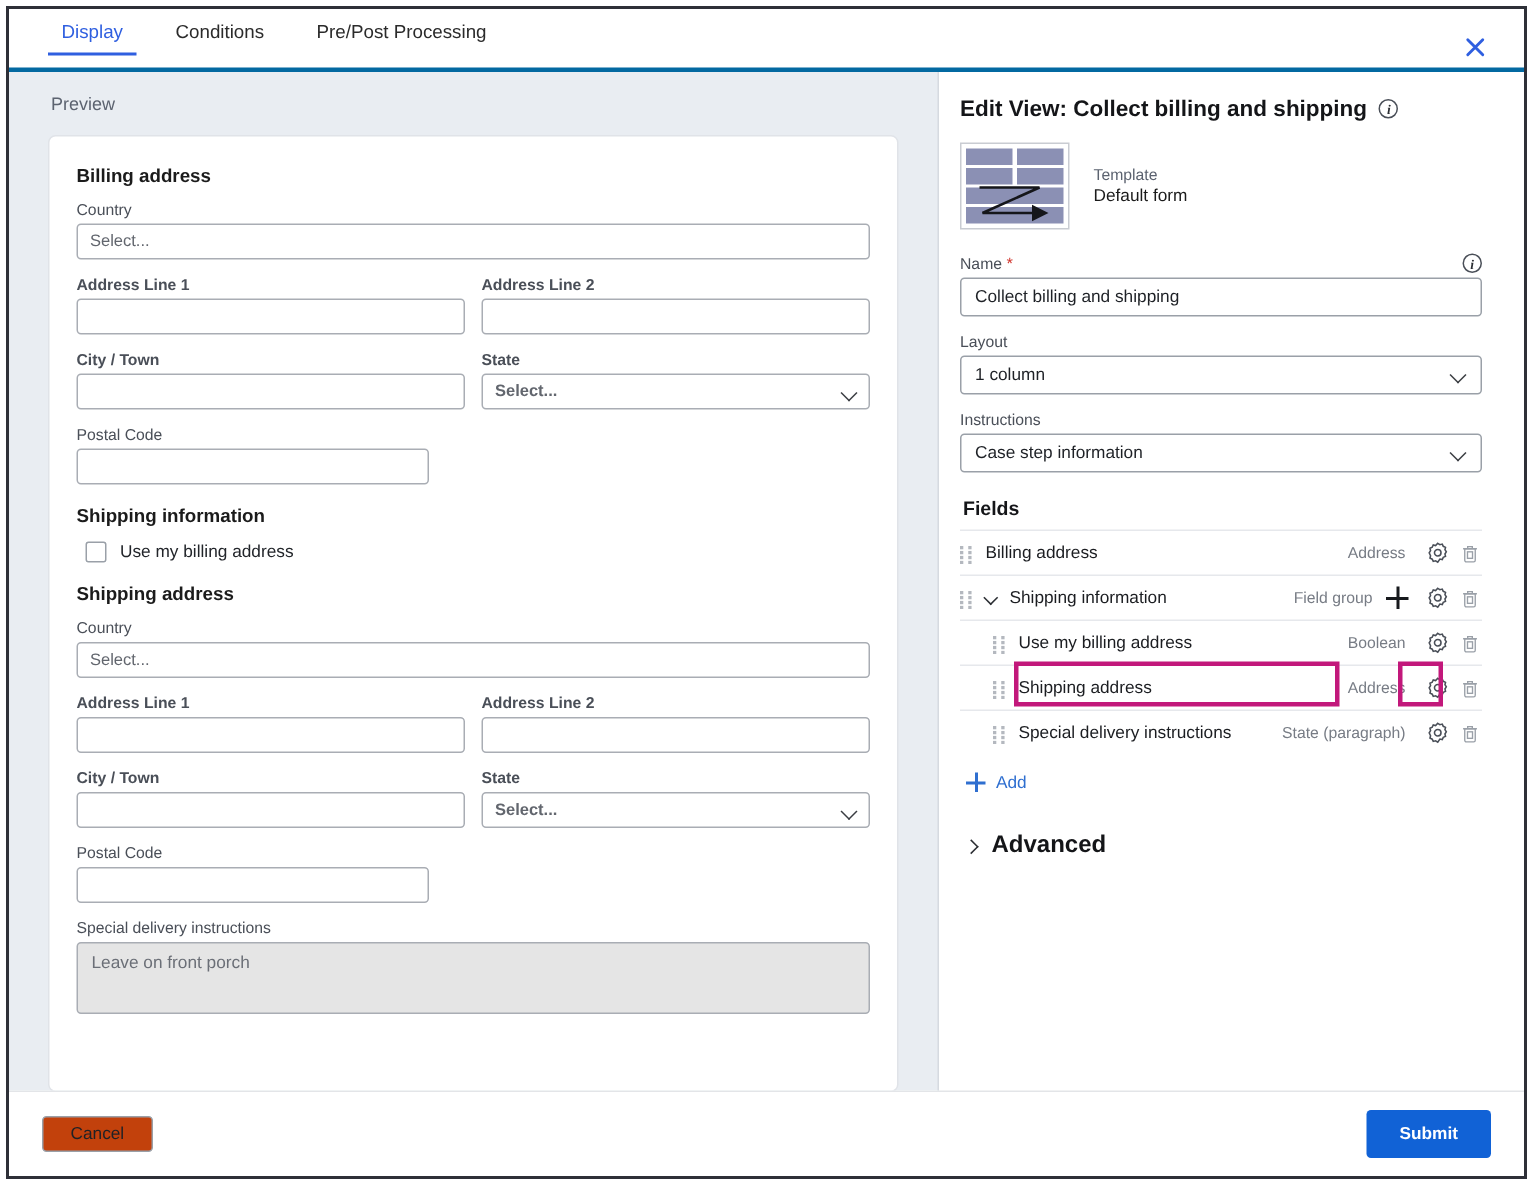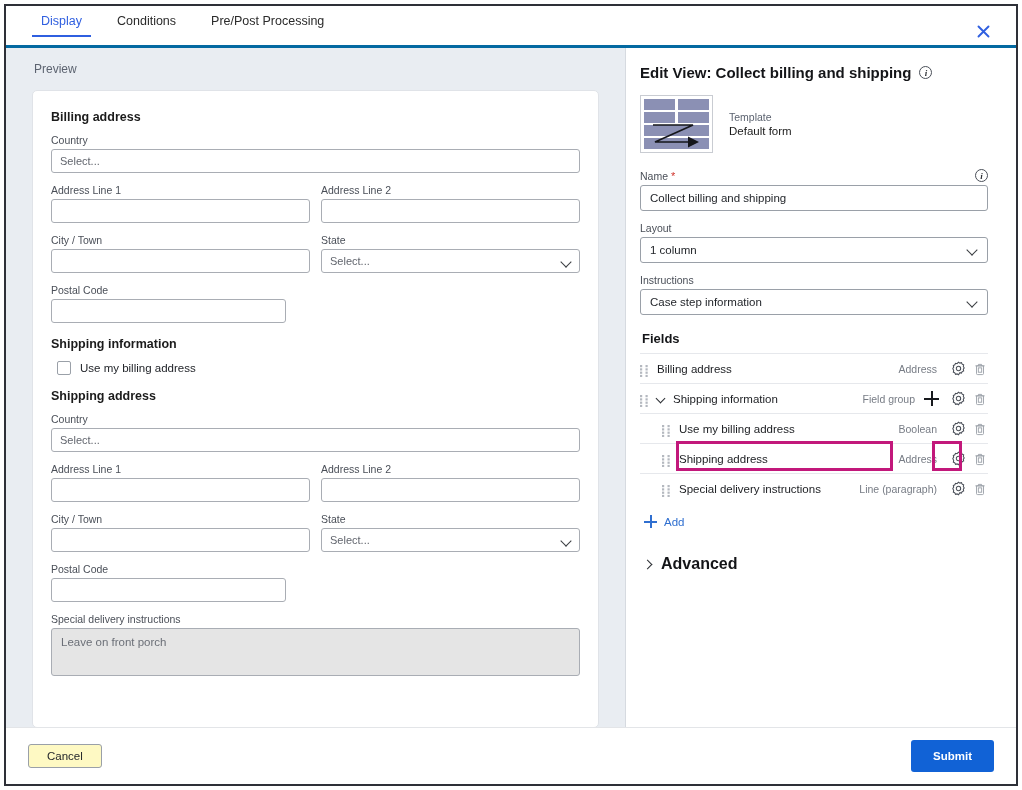--- a/index.html
+++ b/index.html
@@ -64,21 +64,21 @@
     height: 24px; border: 1px solid #a9adb4; border-radius: 3px;
     background: #fff; font-size: 11px; color: #62666e;
     display: flex; align-items: center; padding: 0 8px;
     position: relative;
   }
   .ctl.sel::after {
     content: ""; position: absolute; right: 9px; top: 8px;
     width: 7px; height: 7px; border-right: 1.6px solid #3a3d42;
     border-bottom: 1.6px solid #3a3d42; transform: rotate(45deg);
   }
-  .row2 { display: flex; gap: 11px; }
+  .row2 { display: flex; gap: 11px; font-weight: bold; }
   .row2 > div { flex: 1 1 0; min-width: 0; }
   .half { width: 235px; }
   .grp { margin-bottom: 11px; }
   .cb-row { display: flex; align-items: center; gap: 9px; margin: 2px 0 4px 6px; }
   .cb { width: 14px; height: 14px; border: 1px solid #9aa0a8; border-radius: 2px; background: #fff; }
   .cb-lbl { font-size: 11.5px; color: #22252a; }
   .ta {
     height: 48px; border: 1px solid #a9adb4; border-radius: 3px; background: #e5e5e5;
     font-size: 11.5px; color: #6b6f77; padding: 7px 9px;
   }
@@ -177,21 +177,21 @@
     cursor: pointer;
   }
 
   
   .footer {
     height: 56px; flex: 0 0 56px;
     display: flex; align-items: center; justify-content: space-between;
     padding: 0 22px;
   }
   .btn-cancel {
-    border: 1px solid #9aa0a8; background: #fef9c3; border-radius: 3px;
+    border: 1px solid #9aa0a8; background: #c2410c; border-radius: 3px;
     font-size: 11.5px; color: #1e2126; padding: 5px 18px; cursor: pointer;
     font-family: "Liberation Sans", sans-serif;
   }
   .btn-submit {
     border: none; background: #1162d6; border-radius: 3px;
     font-size: 11.5px; color: #ffffff; font-weight: bold;
     padding: 10px 22px; cursor: pointer;
     font-family: "Liberation Sans", sans-serif;
   }
 </style>
@@ -507,21 +507,21 @@
                 <rect x="5.5" y="3.3" width="2.2" height="2.2"></rect>
           <rect x="0" y="6.6" width="2.2" height="2.2"></rect>
                 <rect x="5.5" y="6.6" width="2.2" height="2.2"></rect>
           <rect x="0" y="9.9" width="2.2" height="2.2"></rect>
                 <rect x="5.5" y="9.9" width="2.2" height="2.2"></rect>
           </g>
             </svg>
         </span>
         <span class="fname">Special delivery instructions</span>
         <span class="fspacer"></span>
-        <span class="ftype">Line (paragraph)</span>
+        <span class="ftype">State (paragraph)</span>
         <span class="ficon">
           <svg width="15" height="15" viewBox="0 0 20 20">
               <g fill="none" stroke="#4a4f58" stroke-width="1.4">
           <circle cx="10" cy="10" r="2.9"></circle>
           <path d="M10 1.6l1.9 1.2 2.1-.5.9 2 2 .9-.5 2.1 1.2 1.9-1.2 1.9.5 2.1-2 .9-.9 2-2.1-.5L10 18.4 8.1 17.2l-2.1.5-.9-2-2-.9.5-2.1L2.4 10l1.2-1.9-.5-2.1 2-.9.9-2 2.1.5z"></path>
           </g>
             </svg>
         </span>
         <span class="ficon">
           <svg width="14" height="14" viewBox="0 0 20 20">

